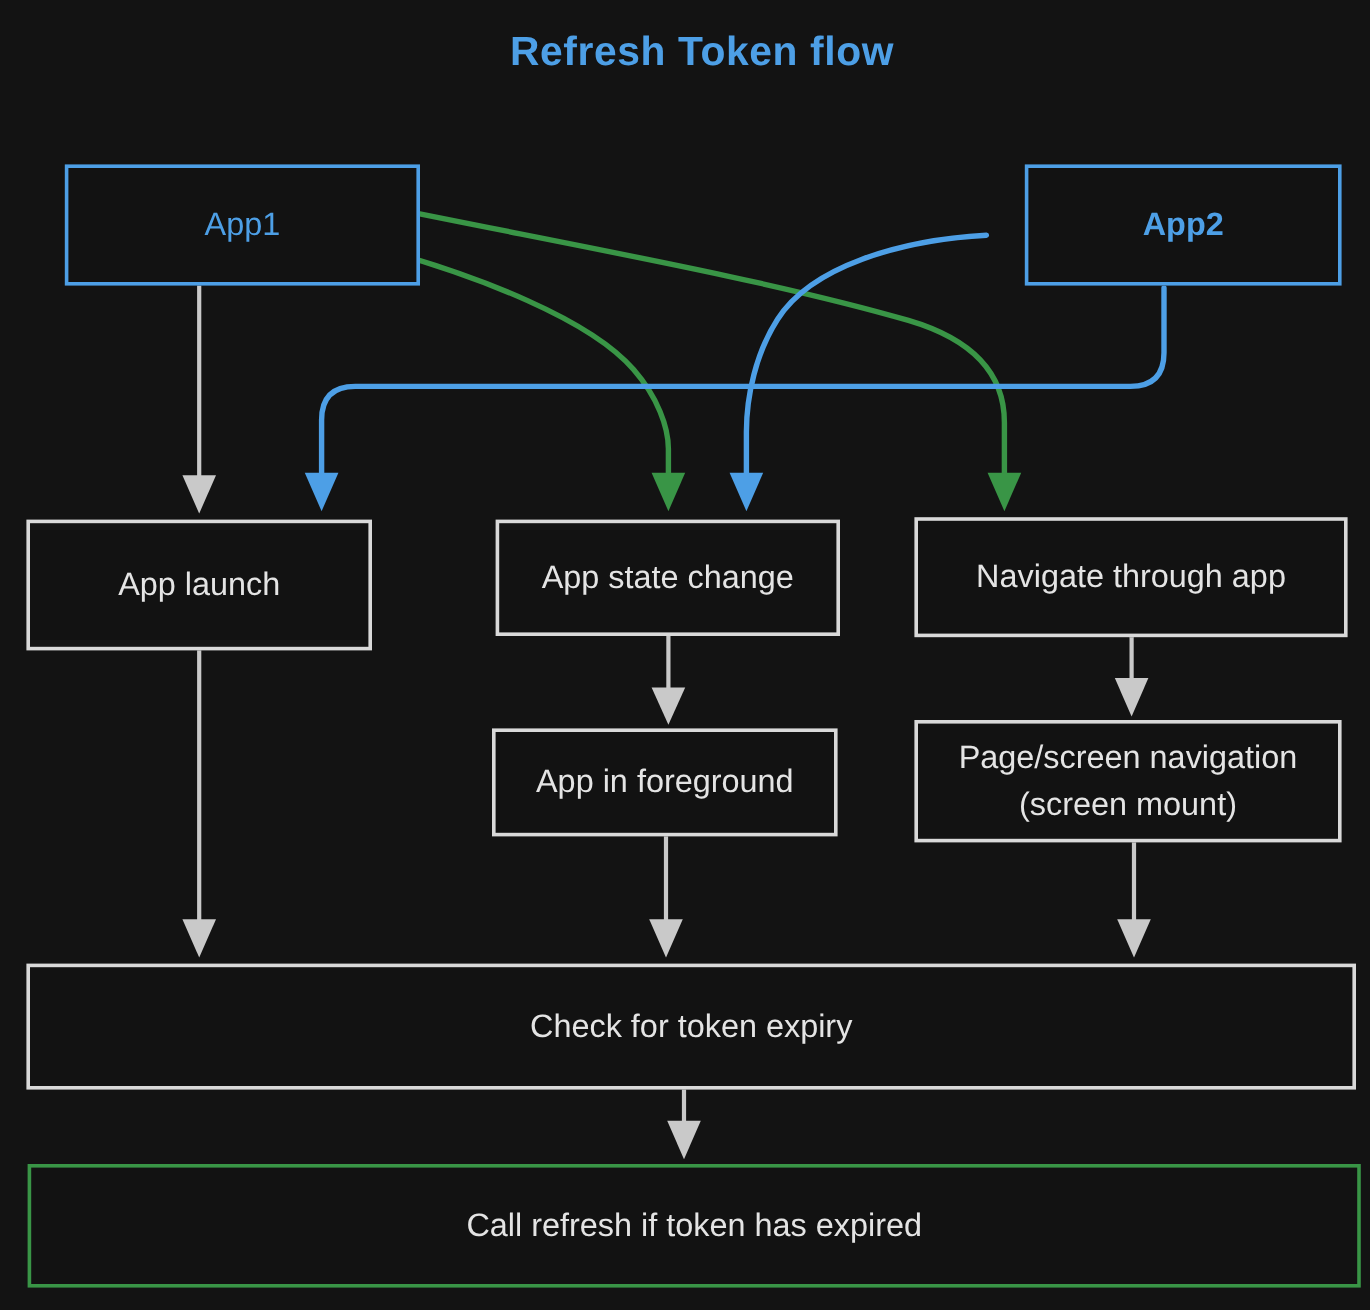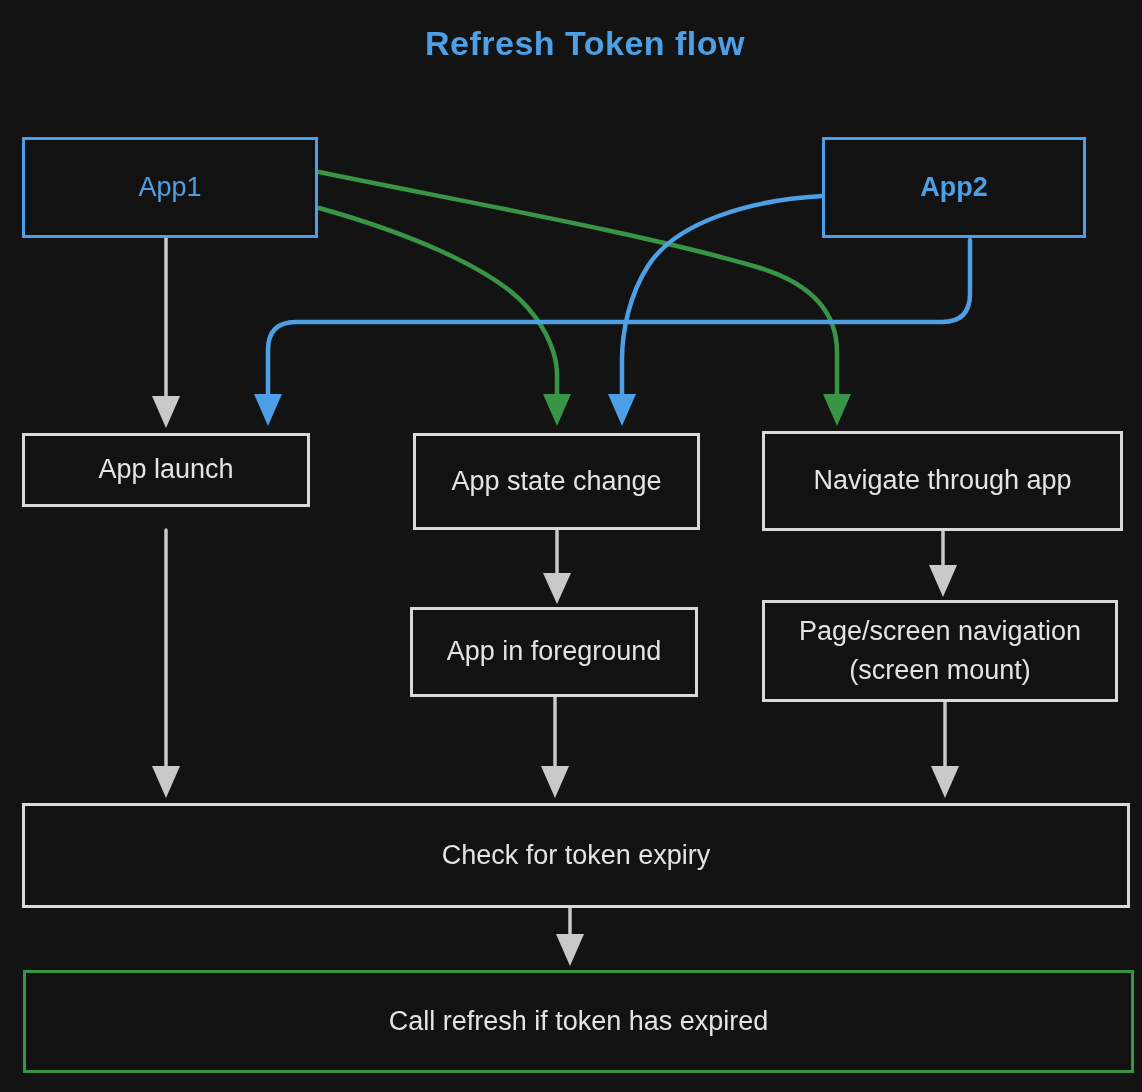--- a/index.html
+++ b/index.html
@@ -44,26 +44,26 @@
     border:3px solid var(--node-border);
     color:var(--text);
     font-size:27px;
     display:flex;
     flex-direction:column;
     align-items:center;
     justify-content:center;
     text-align:center;
     line-height:1.45;
   }
-  .node.blue{ border-color:var(--blue); color:var(--blue); }
+  .node.blue{ border-color:var(--blue); color:var(--blue);margin-left:32px; }
   .node.green{ border-color:var(--green); }
 
   .n-app1{ left:22px;  top:137px; width:296px; height:101px; }
   .n-app2{ left:822px; top:137px; width:264px; height:101px;font-weight:bold; }
-  .n-app-launch{ left:22px;  top:433px; width:288px; height:74px; }
+  .n-app-launch{ left:22px;  top:433px; width:288px; height:109px; }
   .n-app-state-change{ left:413px; top:433px; width:287px; height:97px; }
   .n-navigate{ left:762px; top:431px; width:361px; height:100px; }
   .n-app-in-foreground{ left:410px; top:607px; width:288px; height:90px;justify-content:center; }
   .n-page-screen{ left:762px; top:600px; width:356px; height:102px; }
   .n-check{ left:22px; top:803px; width:1108px; height:105px; }
   .n-call-refresh{ left:23px; top:970px; width:1111px; height:103px; }
 </style>
 </head>
 <body>
 

